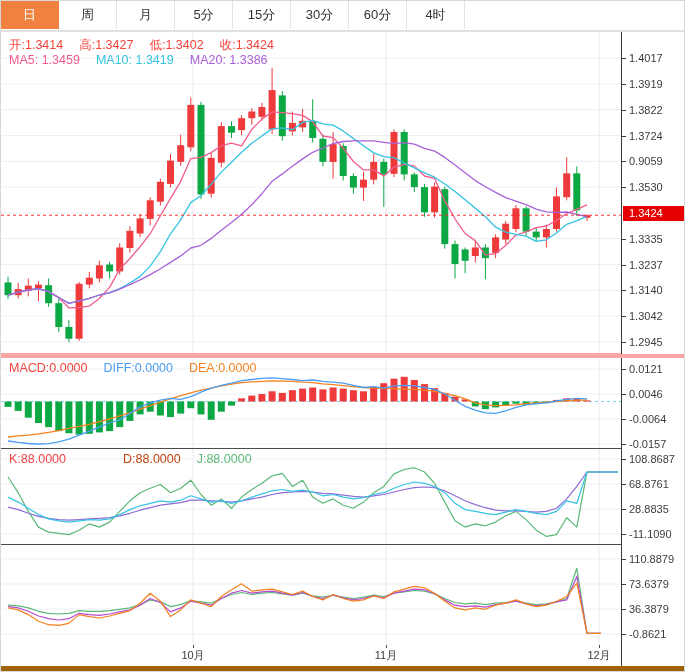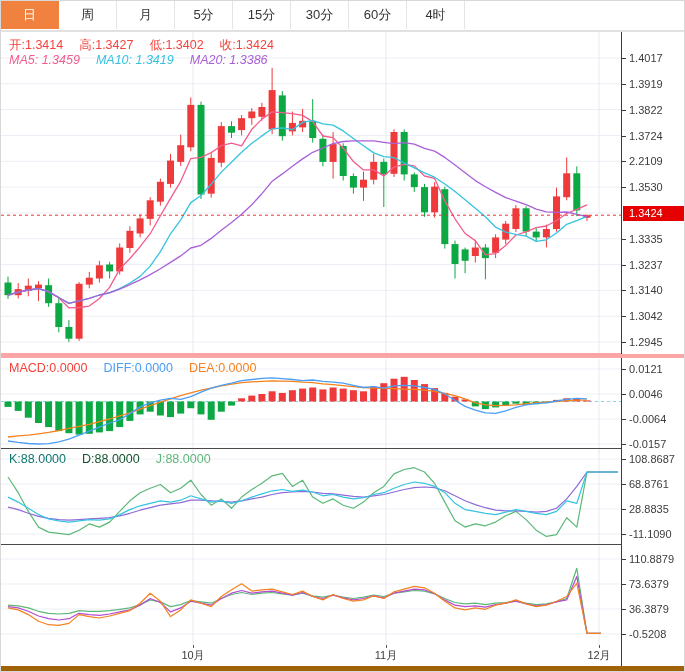--- a/index.html
+++ b/index.html
@@ -11,21 +11,21 @@
   .tab.sel{background:#F0813F;color:#fff;border-right-color:#F0813F;}
   
   .panel{position:absolute;left:0;width:685px;}
   .p-main{top:30px;height:322px;border-top:1px solid #e2e2e2;}
   .p-macd{top:352px;height:95px;border-top:5px solid #fca5a5;padding-left:40px;}
   .p-kdj{top:447px;height:96px;border-top:1px solid #4a4a4a;}
   .p-rsi{top:543px;height:101px;border-top:1px solid #4a4a4a;}
   .panel svg{position:absolute;top:0;left:0;display:block;}
   .hdr{position:absolute;left:8px;font-size:12.5px;white-space:nowrap;z-index:5;}
   .hdr span{margin-right:16px;}
-  .hdr1{top:5px;} .hdr2{top:21px;font-style:italic;} .hdri{top:3px;}
+  .hdr1{top:5px;} .hdr2{top:21px;} .hdri{top:3px;}
   
   .axis{position:absolute;left:620px;width:65px;border-left:1px solid #3b3b3b;background:#fff;z-index:4;}
   .axlbl{position:absolute;left:7px;font-size:11px;color:#3c3c3c;height:14px;line-height:14px;}
   .tick{position:absolute;left:0;width:4px;height:1px;background:#3b3b3b;}
   .pricetag{position:absolute;left:1px;right:2px;height:15px;line-height:15px;background:#E60000;color:#fff;font-size:11px;padding-left:6px;z-index:6;}
   
   .xaxis{position:absolute;top:644px;left:0;width:685px;height:28px;background:#fff;}
   .xaxis .inner{position:absolute;top:0;left:0;width:685px;height:21px;border-bottom:5px solid #a16207;}
   .xlbl{position:absolute;top:3px;transform:translateX(-50%);font-size:11px;color:#3c3c3c;}
   .xtick{position:absolute;top:0;width:1px;height:3px;background:#555;}
@@ -191,21 +191,21 @@
       <div class="pricetag" id="price-tag" style="top: 173.92px;">1.3424</div>
     <div class="tick" style="top: 26px;"></div>
         <span class="axlbl" style="top: 19px;">1.4017</span>
         <div class="tick" style="top: 51.8px;"></div>
         <span class="axlbl" style="top: 44.8px;">1.3919</span>
         <div class="tick" style="top: 77.6px;"></div>
         <span class="axlbl" style="top: 70.6px;">1.3822</span>
         <div class="tick" style="top: 103.5px;"></div>
         <span class="axlbl" style="top: 96.5px;">1.3724</span>
         <div class="tick" style="top: 129.3px;"></div>
-        <span class="axlbl" style="top: 122.3px;">2.2109</span>
+        <span class="axlbl" style="top: 122.3px;">0.9059</span>
         <div class="tick" style="top: 155.1px;"></div>
         <span class="axlbl" style="top: 148.1px;">1.3530</span>
         <div class="tick" style="top: 206.7px;"></div>
         <span class="axlbl" style="top: 199.7px;">1.3335</span>
         <div class="tick" style="top: 232.6px;"></div>
         <span class="axlbl" style="top: 225.6px;">1.3237</span>
         <div class="tick" style="top: 258.4px;"></div>
         <span class="axlbl" style="top: 251.4px;">1.3140</span>
         <div class="tick" style="top: 284.2px;"></div>
         <span class="axlbl" style="top: 277.2px;">1.3042</span>
@@ -304,21 +304,21 @@
         <line x1="0" y1="34" x2="620" y2="34" stroke="#ebeff6" stroke-width="1"></line>
         <line x1="0" y1="59" x2="620" y2="59" stroke="#ebeff6" stroke-width="1"></line>
         <line x1="0" y1="84" x2="620" y2="84" stroke="#ebeff6" stroke-width="1"></line>
         <line x1="192" y1="0" x2="192" y2="95" stroke="#e8e8f2" stroke-width="1"></line>
         <line x1="385" y1="0" x2="385" y2="95" stroke="#e8e8f2" stroke-width="1"></line>
         <line x1="598" y1="0" x2="598" y2="95" stroke="#e8e8f2" stroke-width="1"></line>
         <polyline points="7,27 17.2,42.7 27.3,61.4 37.5,77.1 47.6,82.1 57.8,83.3 67.9,84.6 78.1,80.2 88.3,73.9 98.4,77.1 108.6,72.1 118.7,61.4 128.9,50.8 139.1,42.7 149.2,38.3 159.4,34.5 169.5,42.7 179.7,38.3 189.8,30.2 200,44.5 210.2,55.2 220.3,48.9 230.5,58.3 240.6,47.1 250.8,39.5 260.9,33.3 271.1,25.8 281.3,23.3 291.4,36.4 301.6,30.2 311.7,47.1 321.9,53.3 332.1,48.9 342.2,55.2 352.4,58.3 362.5,52.1 372.7,42.7 382.8,36.4 393,23.9 403.2,19.5 413.3,17.7 423.5,22 433.6,33.3 443.8,52.1 454,70.8 464.1,77.1 474.3,73.9 484.4,75.8 494.6,72.1 504.7,65.8 514.9,61.4 525.1,69.6 535.2,80.2 545.4,86.4 555.5,84.6 565.7,67.7 575.8,77.1 586,22 617,22" fill="none" stroke="#5CB878" stroke-width="1.2" stroke-linejoin="round"></polyline>
         <polyline points="7,57.1 17.2,59.6 27.3,63.3 37.5,66.4 47.6,68.3 57.8,69.6 67.9,70.2 78.1,69.6 88.3,68.9 98.4,68.3 108.6,67.7 118.7,65.8 128.9,63.3 139.1,60.2 149.2,57.7 159.4,55.2 169.5,53.9 179.7,52.7 189.8,50.2 200,50.2 210.2,50.8 220.3,51.4 230.5,52.1 240.6,50.8 250.8,48.9 260.9,47.1 271.1,44.5 281.3,42.7 291.4,42 301.6,41.4 311.7,42 321.9,43.3 332.1,43.9 342.2,45.2 352.4,46.4 362.5,47.1 372.7,45.8 382.8,44.5 393,42 403.2,39.5 413.3,37.7 423.5,37 433.6,37.7 443.8,40.8 454,45.8 464.1,50.8 474.3,54.6 484.4,57.7 494.6,60.2 504.7,60.8 514.9,60.8 525.1,61.4 535.2,62.1 545.4,61.4 555.5,58.3 565.7,48.9 575.8,36.4 586,22 617,22" fill="none" stroke="#8F6BD8" stroke-width="1.2" stroke-linejoin="round"></polyline>
         <polyline points="7,47.1 17.2,52.1 27.3,58.3 37.5,64.6 47.6,68.9 57.8,70.8 67.9,72.1 78.1,70.8 88.3,69.6 98.4,70.2 108.6,68.9 118.7,64.6 128.9,59.6 139.1,55.8 149.2,53.3 159.4,50.8 169.5,52.1 179.7,50.2 189.8,45.8 200,48.9 210.2,52.1 220.3,50.8 230.5,53.3 240.6,50.8 250.8,47.1 260.9,43.9 271.1,40.8 281.3,39.5 291.4,41.4 301.6,40.2 311.7,42 321.9,45.8 332.1,44.5 342.2,47.1 352.4,48.9 362.5,47.7 372.7,44.5 382.8,42.7 393,38.3 403.2,34.5 413.3,32 423.5,33.3 433.6,36.4 443.8,42.7 454,53.3 464.1,59.6 474.3,61.4 484.4,63.3 494.6,64.6 504.7,62.1 514.9,59.6 525.1,61.4 535.2,63.3 545.4,64.6 555.5,61.4 565.7,50.8 575.8,53.3 586,22 617,22" fill="none" stroke="#35C3E0" stroke-width="1.2" stroke-linejoin="round"></polyline>
       </svg>
-    <div class="hdr hdri" id="hdr-kdj"><span style="color: #0f766e;">K:88.0000</span><span style="color: #14532d;">D:88.0000</span><span style="color: rgb(92, 184, 120);">J:88.0000</span></div>
+    <div class="hdr hdri" id="hdr-kdj"><span style="color: #ef4444;">K:88.0000</span><span style="color: #c2410c; margin-left: 41px;">D:88.0000</span><span style="color: rgb(92, 184, 120);">J:88.0000</span></div>
     <div class="axis" id="axis-kdj" style="top:0;height:96px;">
         <div class="tick" style="top: 10px;"></div>
         <span class="axlbl" style="top: 3px;">108.8687</span>
         <div class="tick" style="top: 35px;"></div>
         <span class="axlbl" style="top: 28px;">68.8761</span>
         <div class="tick" style="top: 60px;"></div>
         <span class="axlbl" style="top: 53px;">28.8835</span>
         <div class="tick" style="top: 85px;"></div>
         <span class="axlbl" style="top: 78px;">-11.1090</span>
       </div>
@@ -338,21 +338,21 @@
         <polyline points="7,61.9 17.2,63.9 27.3,68.6 37.5,75.3 47.6,78.7 57.8,79.4 67.9,77.4 78.1,68.6 88.3,70.6 98.4,72 108.6,70 118.7,67.3 128.9,64.6 139.1,57.2 149.2,47.2 159.4,55.2 169.5,70.6 179.7,63.9 189.8,53.9 200,57.2 210.2,60.6 220.3,50.5 230.5,43.8 240.6,37.8 250.8,45.1 260.9,43.8 271.1,43.1 281.3,45.8 291.4,48.5 301.6,45.1 311.7,50.5 321.9,53.9 332.1,48.5 342.2,52.5 352.4,55.2 362.5,53.9 372.7,49.8 382.8,52.5 393,45.8 403.2,43.1 413.3,40.4 423.5,41.8 433.6,47.2 443.8,55.2 454,61.9 464.1,63.9 474.3,61.9 484.4,63.3 494.6,59.2 504.7,57.2 514.9,53.9 525.1,57.9 535.2,60.6 545.4,59.2 555.5,55.2 565.7,50.5 575.8,37.1 586,87.4 600,87.4" fill="none" stroke="#F5821F" stroke-width="1.2" stroke-linejoin="round"></polyline>
       </svg>
     <div class="axis" id="axis-rsi" style="top:0;height:101px;">
         <div class="tick" style="top: 14px;"></div>
         <span class="axlbl" style="top: 7px;">110.8879</span>
         <div class="tick" style="top: 39px;"></div>
         <span class="axlbl" style="top: 32px;">73.6379</span>
         <div class="tick" style="top: 64px;"></div>
         <span class="axlbl" style="top: 57px;">36.3879</span>
         <div class="tick" style="top: 89px;"></div>
-        <span class="axlbl" style="top: 82px;">-0.5208</span>
+        <span class="axlbl" style="top: 82px;">-0.8621</span>
       </div>
   </div>
 
   <div class="xaxis">
     <div class="inner" id="xaxis-inner">
         <div class="xtick" style="left: 192px;"></div>
         <span class="xlbl" style="left: 192px;">10月</span>
         <div class="xtick" style="left: 385px;"></div>
         <span class="xlbl" style="left: 385px;">11月</span>
         <div class="xtick" style="left: 598px;"></div>

